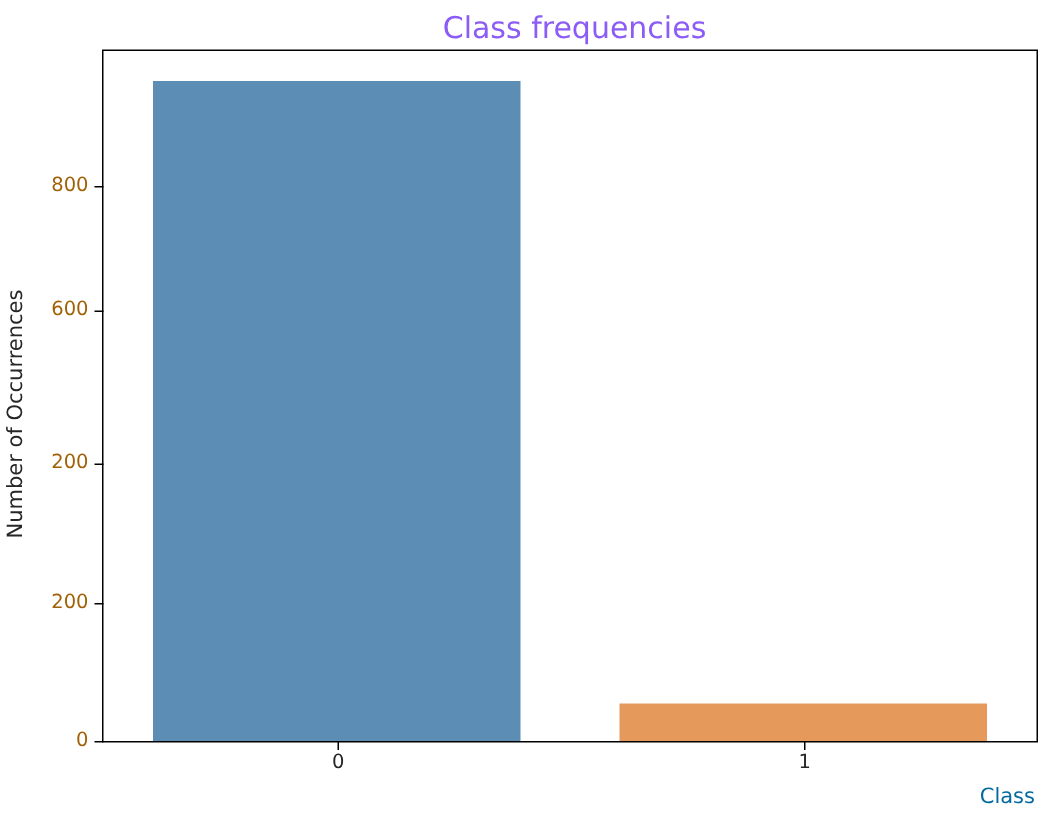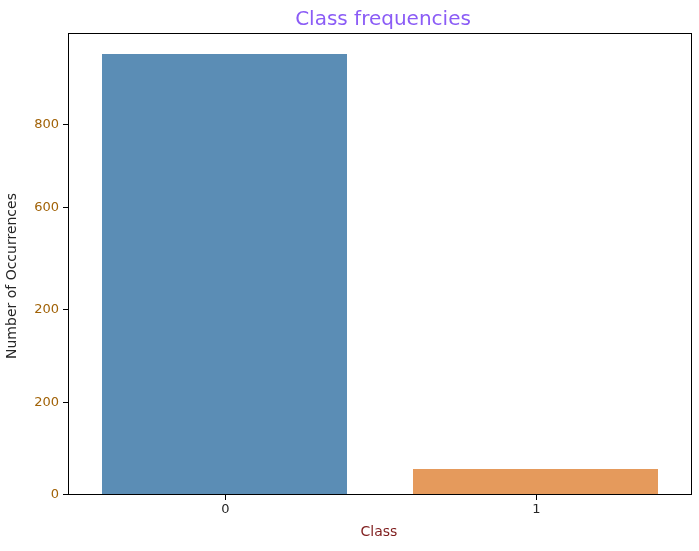--- a/index.html
+++ b/index.html
@@ -97,23 +97,23 @@
     color: #262626;
     white-space: nowrap;
   }
 
   
   .xlabel {
     position: absolute;
     left: 68px;
     top: 523px;
     width: 622px;
-    text-align: center;
+    text-align: right;
     font-size: 14px;
-    color: #7f1d1d;
+    color: #0369a1;
     white-space: nowrap;
   }
   .ylabel {
     position: absolute;
     left: 0;
     top: 0;
     width: 22px;
     height: 551px;
     display: flex;
     align-items: center;

